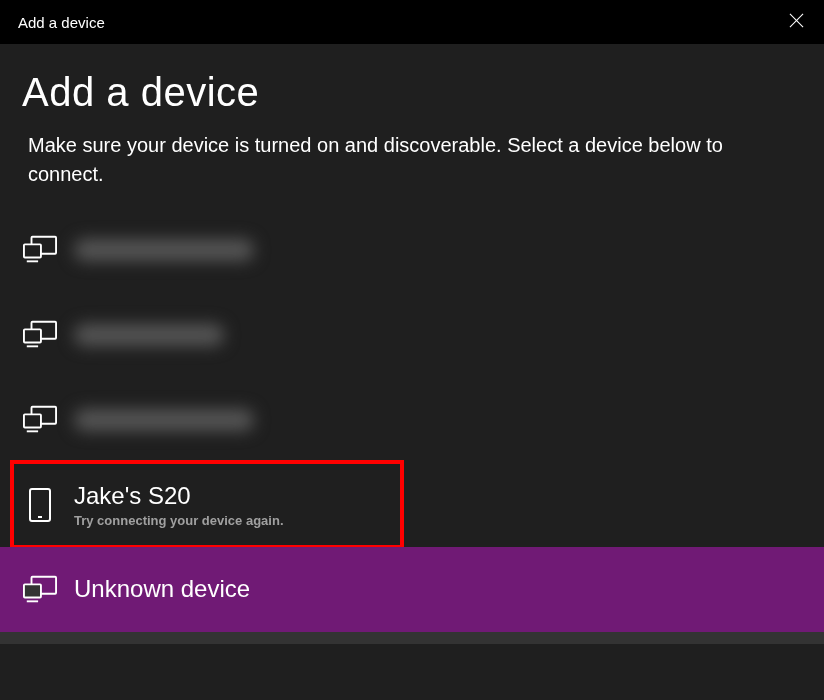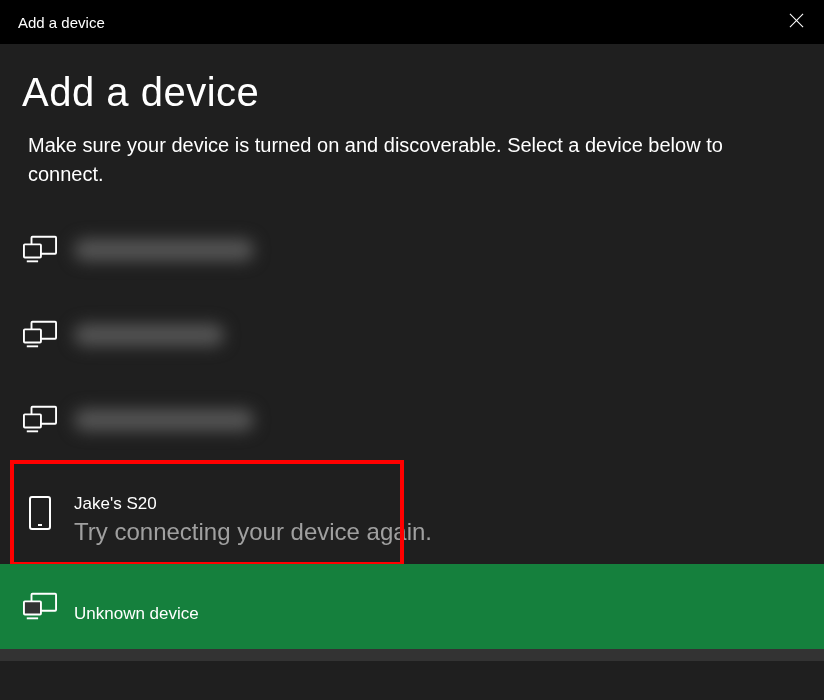--- a/index.html
+++ b/index.html
@@ -64,21 +64,21 @@
     }
     .device-item {
       display: flex;
       align-items: center;
       min-height: 85px;
       padding: 10px 22px;
       cursor: pointer;
       position: relative;
     }
     .device-item.hovered {
-      background: #15803d;
+      background: #701a75;
     }
     .device-icon {
       width: 36px;
       height: 36px;
       display: flex;
       align-items: center;
       justify-content: center;
       margin-right: 16px;
       flex-shrink: 0;
     }
@@ -88,29 +88,29 @@
     }
     .phone-icon svg {
       width: 24px;
       height: 36px;
     }
     .device-text {
       display: flex;
       flex-direction: column;
     }
     .device-name {
-      font-size: 17px;
+      font-size: 24px;
       color: #ffffff;
       line-height: 1.35;
-      margin-top: 15px;
     }
     .device-subtext {
-      font-size: 24px;
+      font-size: 13px;
       color: #a0a0a0;
       line-height: 1.35;
+      font-weight: bold;
     }
     .blurred-text {
       filter: blur(8px);
       background: #555;
       color: transparent;
       border-radius: 12px;
       height: 22px;
       display: inline-block;
     }
     .blur-a { width: 180px; }

